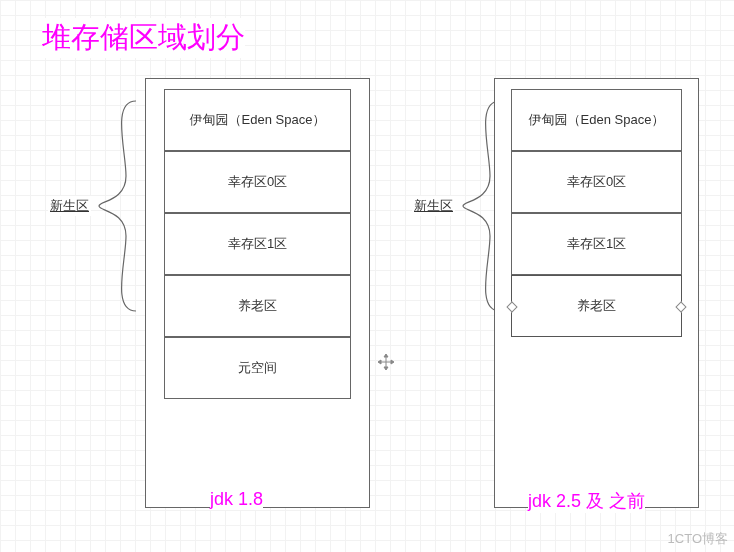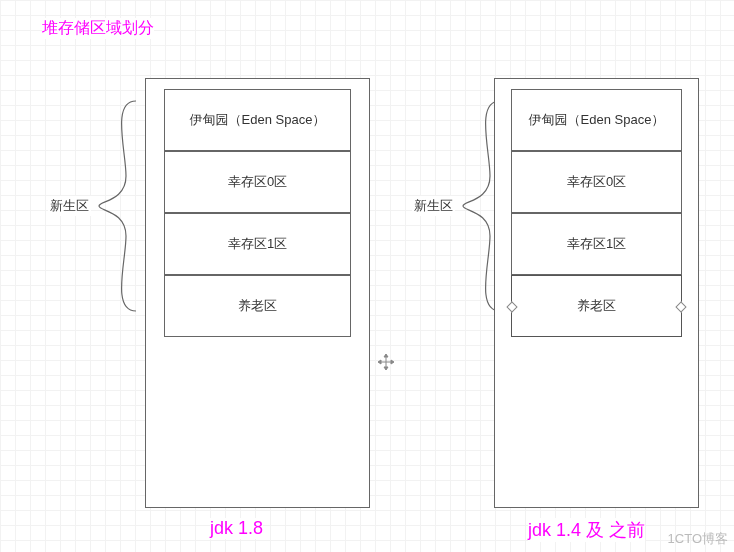--- a/index.html
+++ b/index.html
@@ -14,21 +14,21 @@
       linear-gradient(90deg, #f2f2f2 1px, transparent 1px),
       linear-gradient(#e8e8e8 1px, transparent 1px),
       linear-gradient(90deg, #e8e8e8 1px, transparent 1px);
     background-size: 15px 15px, 15px 15px, 75px 75px, 75px 75px;
     overflow: hidden;
   }
   .title {
     position: absolute;
     top: 18px;
     left: 42px;
-    font-size: 16px;
+    font-size: 29px;
     color: #ff00ff;
     background: #fff;
   }
   .container {
     position: absolute;
     border: 1px solid #666;
     background: #fff;
     display: flex;
     flex-direction: column;
     justify-content: flex-start;
@@ -68,26 +68,27 @@
     display: flex;
     align-items: center;
   }
   .brace-group.left { top: 96px; left: 48px; }
   .brace-group.right { top: 96px; left: 412px; }
   .brace-label {
     font-size: 13px;
     color: #333;
     background: #fff;
     padding: 1px 2px;
+    text-decoration: underline;
   }
   .brace-svg { width: 50px; height: 220px; }
   .brace-svg path { stroke: #666; stroke-width: 1.2; fill: none; }
   .caption {
     position: absolute;
-    top: 518px;
+    top: 489px;
     font-size: 18px;
     color: #ff00ff;
     background: #fff;
   }
   .caption.left { left: 210px; }
   .caption.right { left: 528px; }
   .move-handle {
     position: absolute;
     top: 352px;
     left: 376px;
@@ -113,20 +114,21 @@
   <svg class="brace-svg" viewBox="0 0 50 220">
     <path d="M45 5 C20 5 35 55 35 80 C35 105 8 105 8 110 C8 115 35 115 35 140 C35 165 20 215 45 215"></path>
   </svg>
 </div>
 
 <div class="container left">
   <div class="cell">伊甸园（Eden Space）</div>
   <div class="cell">幸存区0区</div>
   <div class="cell">幸存区1区</div>
   <div class="cell">养老区</div>
+  <div class="cell">元空间</div>
 </div>
 
 <div class="move-handle">
   <svg viewBox="0 0 16 16">
     <g stroke="#888" stroke-width="1" fill="#888">
       <line x1="8" y1="1" x2="8" y2="15"></line>
       <line x1="1" y1="8" x2="15" y2="8"></line>
       <polygon points="8,0 6,3 10,3"></polygon>
       <polygon points="8,16 6,13 10,13"></polygon>
       <polygon points="0,8 3,6 3,10"></polygon>
@@ -143,15 +145,15 @@
 </div>
 
 <div class="container right">
   <div class="cell">伊甸园（Eden Space）</div>
   <div class="cell">幸存区0区</div>
   <div class="cell">幸存区1区</div>
   <div class="cell selected">养老区</div>
 </div>
 
 <div class="caption left">jdk 1.8</div>
-<div class="caption right">jdk 1.4 及 之前</div>
+<div class="caption right">jdk 2.5 及 之前</div>
 
 <div class="watermark">1CTO博客</div>
 
 </body></html>

